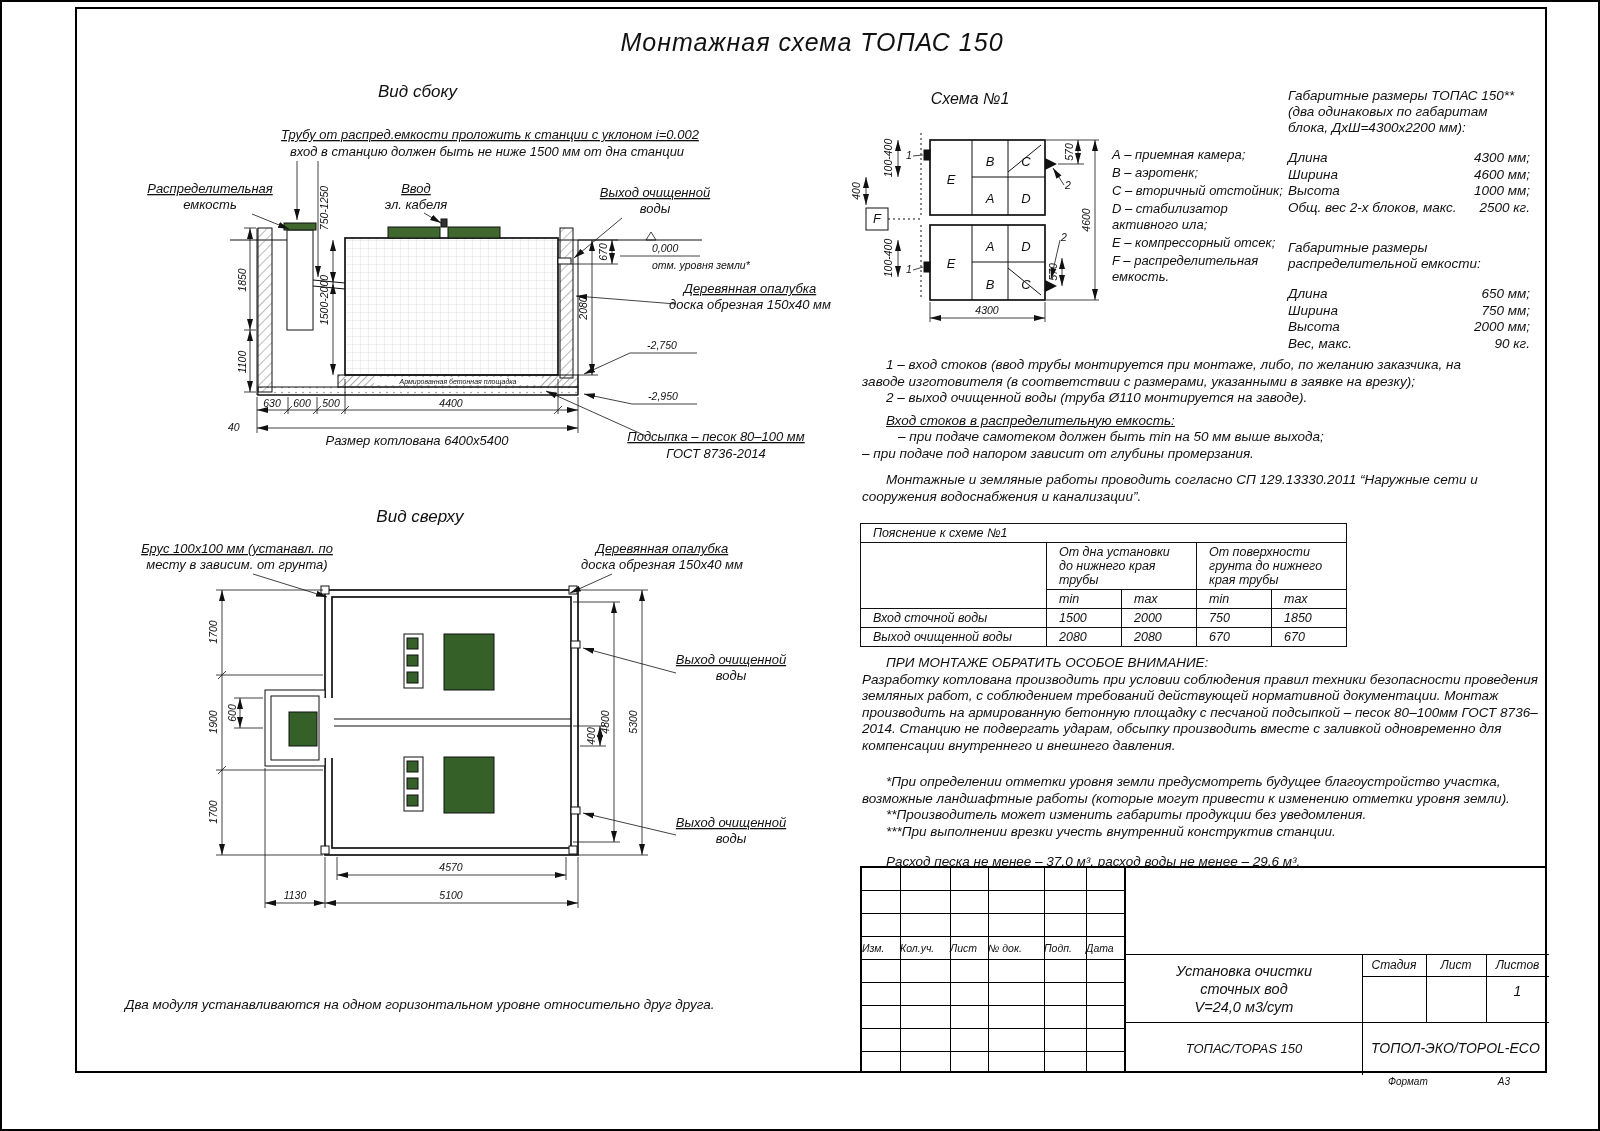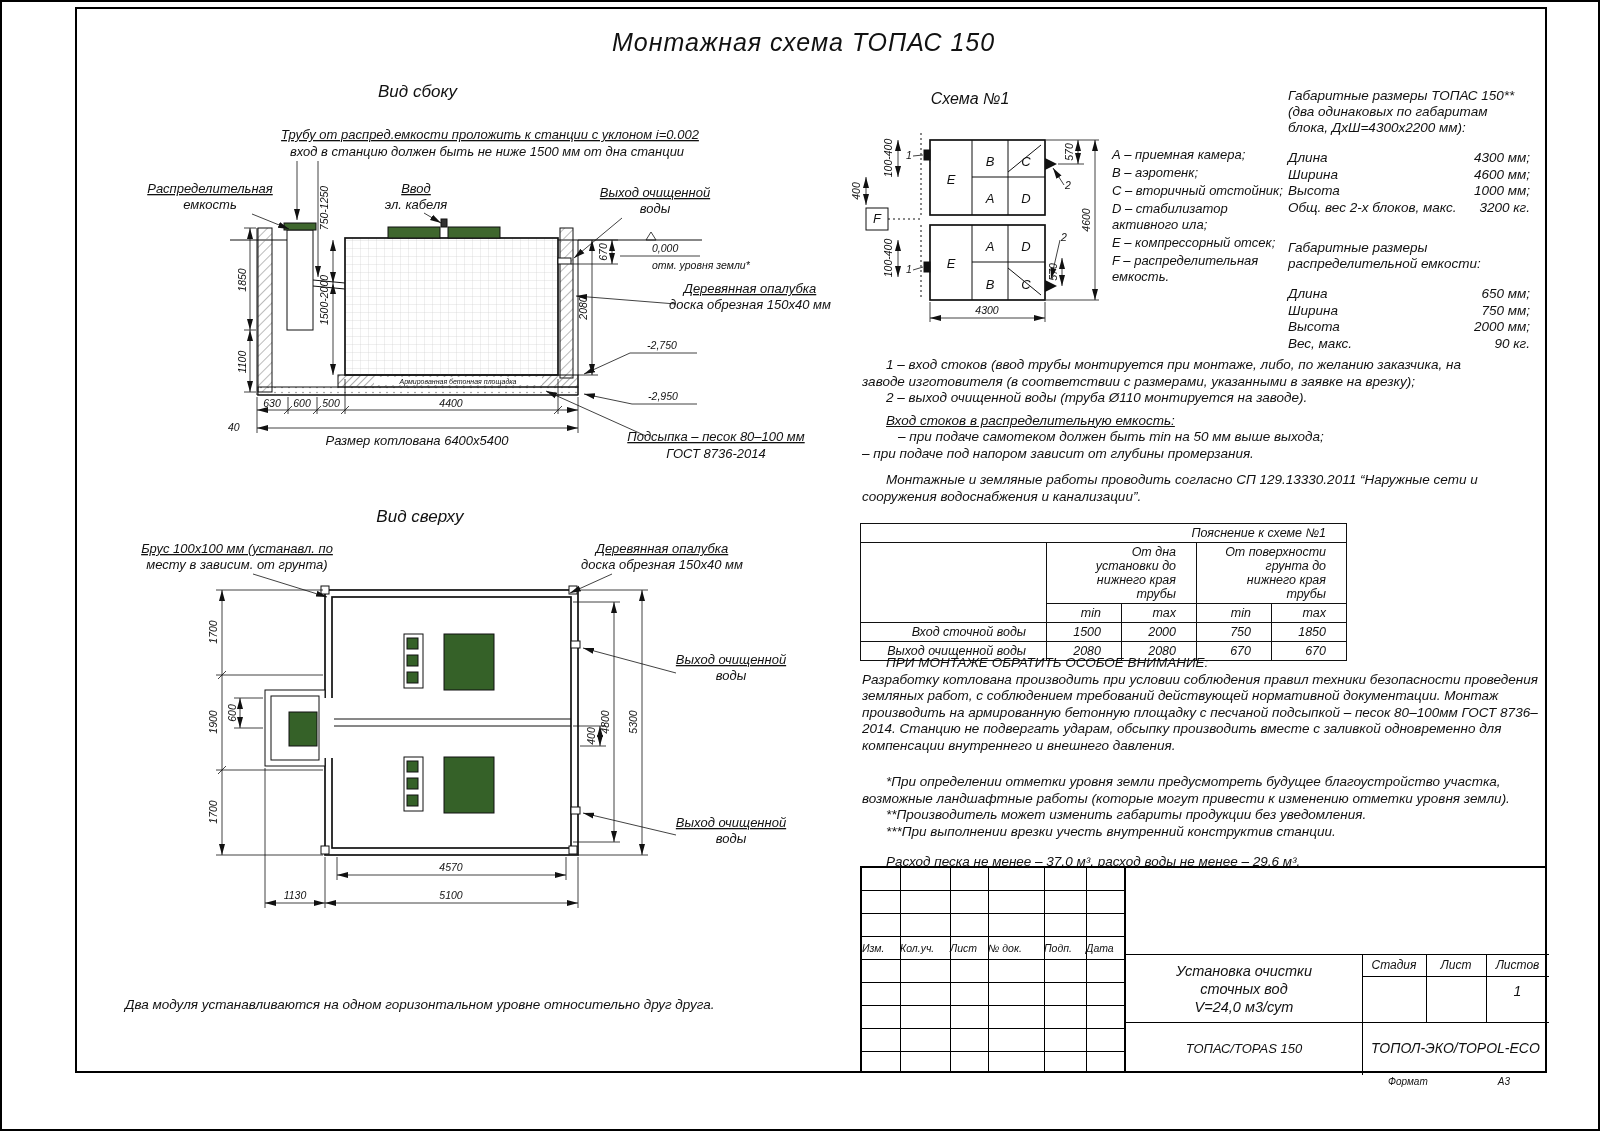--- a/index.html
+++ b/index.html
@@ -1,21 +1,21 @@
 <!DOCTYPE html>
 <html><head>
 <meta charset="utf-8">
 <style>
   *{margin:0;padding:0;box-sizing:border-box}
   html,body{width:1600px;height:1131px}
   body{position:relative;background:#fff;font-family:"Liberation Sans",sans-serif;font-style:italic;color:#111;overflow:hidden}
   .abs{position:absolute}
   .page-border{position:absolute;inset:0;border:2px solid #000;pointer-events:none}
   .frame{position:absolute;left:75px;top:7px;width:1472px;height:1066px;border:2px solid #000}
-  .title{position:absolute;left:612px;top:28px;width:400px;font-size:25px;letter-spacing:1px}
+  .title{position:absolute;left:612px;top:28px;width:400px;text-align:center;font-size:25px;letter-spacing:1px}
   .vh{position:absolute;font-size:17px;text-align:center}
   
   text{fill:#111;stroke:none}
   .l{font:italic 13px "Liberation Sans",sans-serif}
   .d{font:italic 10.5px "Liberation Sans",sans-serif}
   .sm{font:italic 7px "Liberation Sans",sans-serif}
   .cell{font:italic 13px "Liberation Sans",sans-serif}
   .u{text-decoration:underline}
   .s{stroke:#111;stroke-width:1;fill:none}
   .s2{stroke:#111;stroke-width:1.7;fill:none}
@@ -26,21 +26,21 @@
   .dl-h{font-size:13.5px;line-height:16px}
   .dl-sub{font-size:13.5px;line-height:16px}
   .dl-rows{margin-top:14px}
   .dl-row{display:flex;justify-content:space-between;font-size:13.5px;line-height:16.5px}
   .textblock{position:absolute}
   .para{font-size:13.5px;line-height:16.5px}
   .ind{text-indent:24px}
   .legend{position:absolute;left:1112px;top:147px;width:175px;font-size:13px;line-height:16px}
   .legend-item{margin-bottom:2px}
   .ttable{position:absolute;border-collapse:collapse;font-size:12.5px;font-style:italic;background:#fff}
-  .ttable td{border:1.4px solid #111;text-align:right;padding:2px 20px;line-height:14px}
+  .ttable td{border:1.4px solid #111;text-align:left;padding:2px 12px;line-height:14px}
   .ttable td.num{width:75px}
   
   .tb{position:absolute;left:860px;top:866px;width:687px;height:207px;border:2px solid #000;background:#fff}
   .tb-grid{position:absolute;left:0;top:0;width:264px;height:100%;border-right:2px solid #000;
     background:
       linear-gradient(#000,#000) 38px 0/1px 100% no-repeat,
       linear-gradient(#000,#000) 88px 0/1px 100% no-repeat,
       linear-gradient(#000,#000) 126px 0/1px 100% no-repeat,
       linear-gradient(#000,#000) 182px 0/1px 100% no-repeat,
       linear-gradient(#000,#000) 224px 0/1px 100% no-repeat,
@@ -361,21 +361,21 @@
     <div class="dl-row">
         <span>Ширина</span>
         <span>4600 мм;</span>
       </div>
     <div class="dl-row">
         <span>Высота</span>
         <span>1000 мм;</span>
       </div>
     <div class="dl-row">
         <span>Общ. вес 2-х блоков, макс.</span>
-        <span>3200 кг.</span>
+        <span>2500 кг.</span>
       </div>
   </div>
 </div>
 
 <div class="dimlist" style="left:1288px;top:240px">
   <div class="dl-h">Габаритные размеры распределительной емкости:</div>
   <div class="dl-rows">
     <div class="dl-row">
         <span>Длина</span>
         <span>650 мм;</span>

